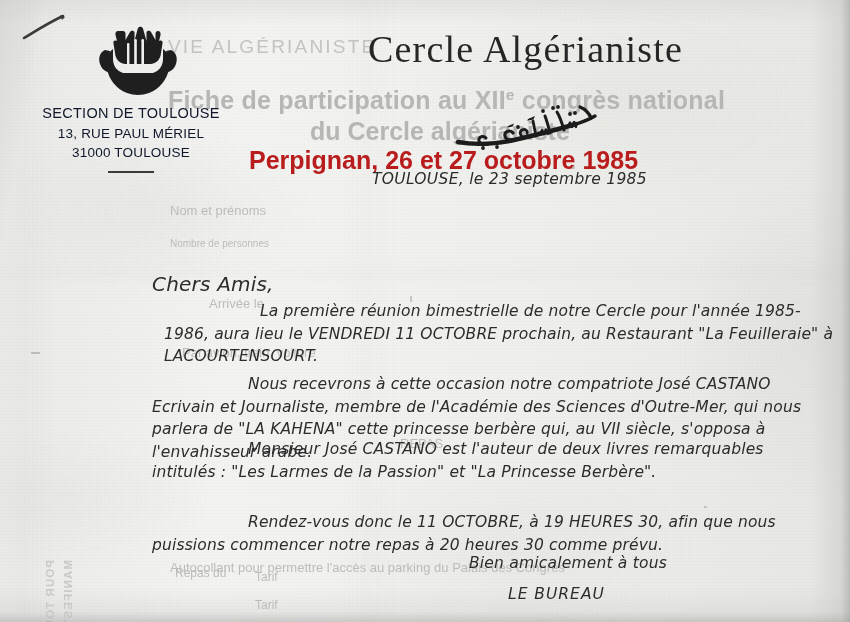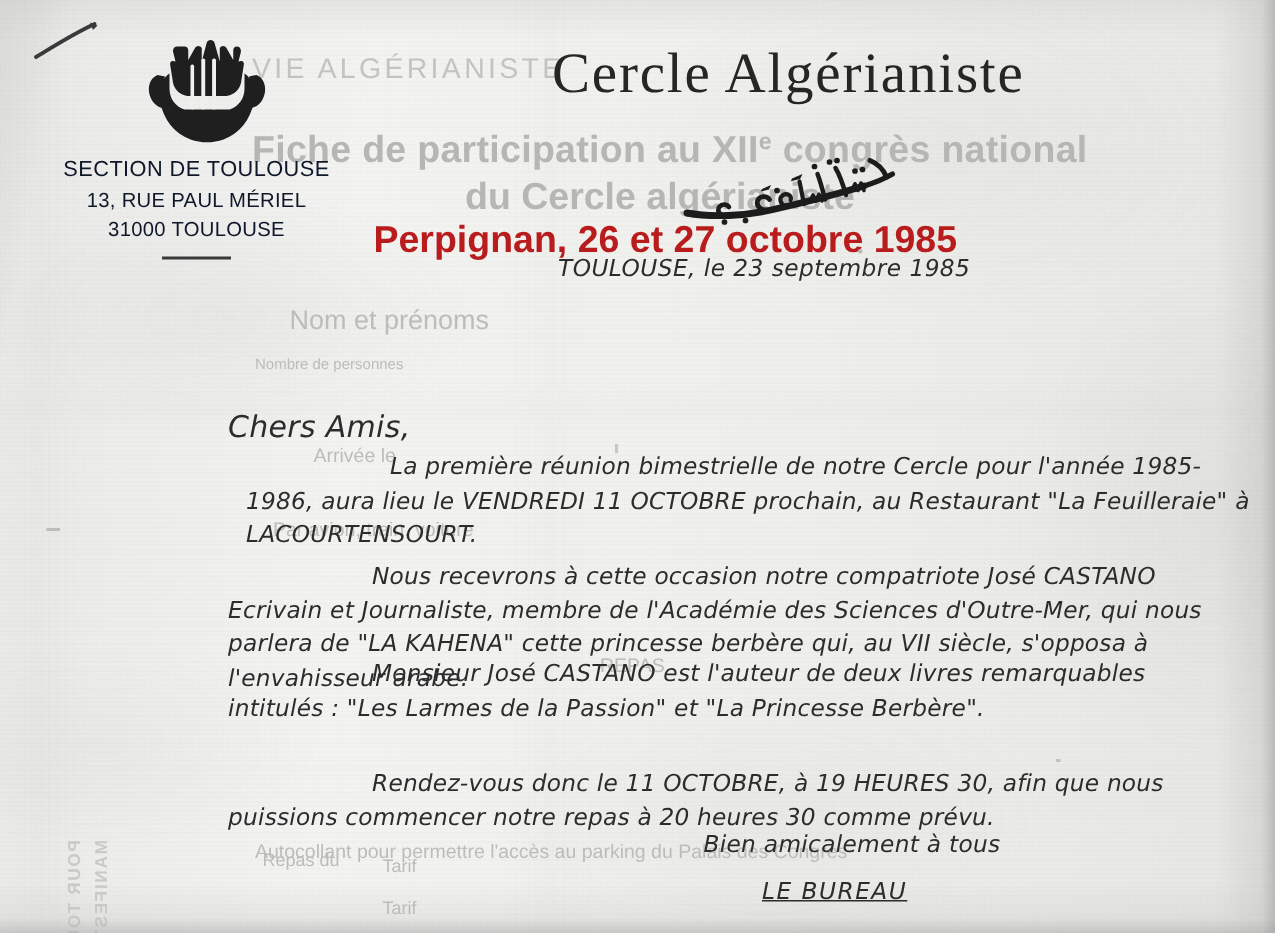--- a/index.html
+++ b/index.html
@@ -93,21 +93,21 @@
     color: #b6b6b4;
   }
   .g-title3 {
     left: 249px; top: 146px;
     font-size: 25px;
     font-weight: 700;
     color: #b91c1c;
   }
   .g-sup { font-size: .62em; vertical-align: super; }
 
-  .g-f1 { left: 170px; top: 203px; font-size: 18px; margin-left: 23px; }
+  .g-f1 { left: 170px; top: 203px; font-size: 13px; }
   .g-f2 { left: 170px; top: 238px; font-size: 10px; }
   .g-f3 { left: 170px; top: 296px; font-size: 13px; margin-left: 39px; }
   .g-f4 { left: 170px; top: 345px; font-size: 13px; padding-left: 12px; }
   .g-f5 { left: 400px; top: 436px; font-size: 13px; }
   .g-f6 { left: 170px; top: 560px; font-size: 13px; }
   .g-f7 { left: 255px; top: 570px; font-size: 12px; }
   .g-f8 { left: 175px; top: 566px; font-size: 12px; }
   .g-f9 { left: 255px; top: 598px; font-size: 12px; }
 
   
@@ -226,21 +226,20 @@
     left: 469px; top: 554px;
     font-size: 15.5px;
     letter-spacing: .2px;
   }
   .signature {
     position: absolute;
     left: 508px; top: 585px;
     font-size: 15.5px;
     letter-spacing: 1px;
     font-style: italic;
-    text-decoration: underline;
   }
 
   
   .scratch {
     position: absolute;
     left: 22px; top: 14px;
     width: 44px; height: 26px;
   }
   .scratch svg { display: block; }
 

